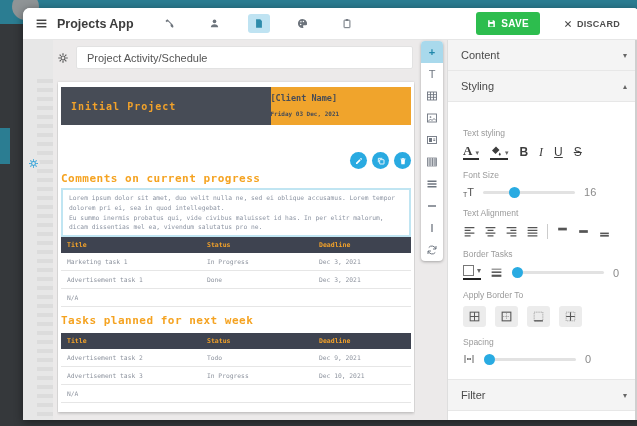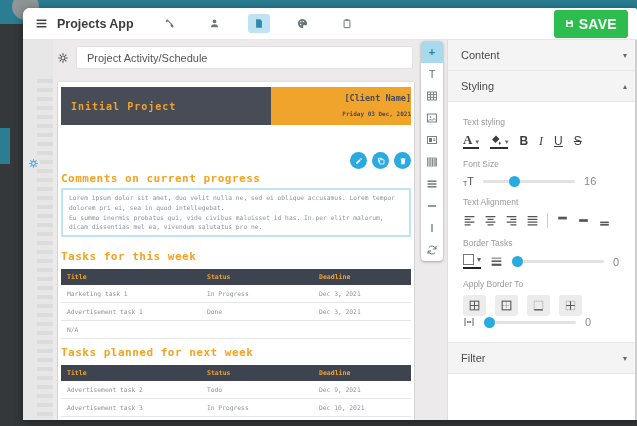--- a/index.html
+++ b/index.html
@@ -24,21 +24,21 @@
   .topbar { height:32px; flex-shrink:0; background:#fff; border-bottom:1px solid #e6e6e6;
     display:flex; align-items:center; padding:0 12px; }
   .topbar .menu-btn { color:#444; display:flex; margin-right:9px; }
   .topbar .app-title { font-size:12.5px; font-weight:bold; color:#3c3c3c; margin-right:26px; }
   .tb-icons { display:flex; align-items:center; gap:22px; }
   .tb-icon { color:#6d747c; display:flex; align-items:center; justify-content:center;
     width:22px; height:19px; border-radius:3px; }
   .tb-icon.active { background:#bfe3f2; color:#2e8cab; }
   .tb-spacer { flex:1; }
   .save-btn { display:flex; align-items:center; gap:5px; background:#2dbd4e; color:#fff;
-    border:none; border-radius:3px; font-size:14px; font-weight:bold; padding:6px 11px;
+    border:none; border-radius:3px; font-size:10px; font-weight:bold; padding:6px 11px;
     font-family:inherit; letter-spacing:.3px; }
   .discard-btn { display:flex; align-items:center; gap:5px; background:none; border:none;
     color:#4d4d4d; font-size:9px; font-weight:bold; padding:6px 8px; margin-left:16px;
     font-family:inherit; letter-spacing:.3px; }
 
   
   .app-body { flex:1; display:flex; background:#eceaea; min-height:0; }
 
   .rail { width:30px; background:#e7e7e7; position:relative; flex-shrink:0; }
   .rail-stripes { position:absolute; top:34px; bottom:0; left:14px; right:0;
@@ -52,21 +52,21 @@
   .doc-title-input { flex:1; height:23px; border:1px solid #e2e2e2; border-radius:2px;
     background:#fff; font-size:11px; color:#555; padding:0 10px; font-family:inherit; outline:none; }
 
   .canvas { flex:1; overflow:hidden; padding:9px 1px 0 1px; }
   .document { background:#fff; box-shadow:0 1px 3px rgba(0,0,0,.25); padding:5px 3px; min-height:330px; }
 
   .mono { font-family:"DejaVu Sans Mono", monospace; }
   .banner { display:flex; height:38px; }
   .banner-left { flex:1.42; background:#474c56; color:#f2a22a; font-weight:bold; font-size:10px;
     display:flex; align-items:center; padding-left:10px; letter-spacing:1px; }
-  .banner-right { flex:1; background:#f0a42c; color:#474c56; text-align:right; padding:6px 0; }
+  .banner-right { flex:1; background:#f0a42c; color:#474c56; text-align:left; padding:6px 0; }
   .banner-client { font-size:8.5px; font-weight:bold; }
   .banner-date { font-size:6px; margin-top:7px; font-weight:bold; }
 
   .comments-row { display:flex; justify-content:space-between; align-items:center; margin:11px 0 3px; }
   .h-orange { color:#f5a321; font-weight:bold; font-size:11px; letter-spacing:.5px;margin-top:36px; }
   .doc-actions { display:flex; gap:5px; }
   .action-btn { width:17px; height:17px; border-radius:50%; background:#29aae1; color:#fff;
     border:none; display:flex; align-items:center; justify-content:center; padding:0; }
 
   .comment-block { border:2px solid #c0e5f2; padding:3px 6px; font-size:6.3px; color:#8d95a3;
@@ -91,21 +91,21 @@
 
   
   .sidebar { width:193px; flex-shrink:0; background:#fff; border-left:1px solid #dedede;
     display:flex; flex-direction:column; position:relative; }
   .sb-scrollbar { position:absolute; right:0; top:0; bottom:0; width:5px; background:#cfcfcf; }
   .section-header { background:#f4f4f4; padding:9px 13px; font-size:11px; color:#4a4a4a;
     display:flex; justify-content:space-between; align-items:center; border-bottom:1px solid #e7e7e7; }
   .caret { font-size:8px; color:#666; }
   .styling-body { padding:10px 15px 6px; border-bottom:1px solid #e7e7e7; }
   .ctl-label { font-size:8.5px; color:#9a9a9a; margin:10px 0 6px; }
-  .ctl-label.first { margin-top:5px; }
+  .ctl-label.first { margin-top:16px; }
 
   .textstyle-row { display:flex; align-items:center; gap:11px; color:#3d3d3d; }
   .picker { display:flex; align-items:end; gap:3px; border-bottom:2px solid #2f2f2f; padding-bottom:1px; }
   .picker .a-glyph { font-family:"Liberation Serif", serif; font-size:13px; line-height:1; font-weight:bold; }
   .picker .caret { font-size:7px; }
   .ts-btn { background:none; border:none; padding:0; color:#3d3d3d; font-size:12px; font-family:inherit; }
   .ts-b { font-weight:bold; }
   .ts-i { font-family:"Liberation Serif", serif; font-style:italic; }
   .ts-u { text-decoration:underline; }
   .ts-s { text-decoration:line-through; }
@@ -184,20 +184,28 @@
 
     <button class="save-btn">
       <span>
         <svg width="9" height="9" viewBox="0 0 24 24" fill="currentColor">
             <path d="M3 3h15l3 3v15H3z"></path>
             <rect x="7" y="13" width="10" height="7" fill="#2dbd4e"></rect>
             <rect x="7" y="3" width="8" height="5" fill="#2dbd4e"></rect>
           </svg>
       </span>
       <span>SAVE</span>
+    </button>
+    <button class="discard-btn">
+      <span>
+        <svg width="8" height="8" viewBox="0 0 24 24" fill="none" stroke="currentColor" stroke-width="3.5">
+            <path d="M4 4l16 16M20 4L4 20"></path>
+          </svg>
+      </span>
+      <span>DISCARD</span>
     </button>
   </div>
 
   <div class="app-body">
 
     <div class="rail">
       <div class="rail-stripes"></div>
       <span class="rail-gear-btn">
         <svg width="11" height="11" viewBox="0 0 24 24" fill="none" stroke="currentColor" stroke-width="2.2">
             <circle cx="12" cy="12" r="4.2"></circle>
@@ -256,21 +264,20 @@
                 </span>
               </button>
             </div>
           </div>
 
           <div class="comment-block mono">
             <div>Lorem ipsum dolor sit amet, duo velit nulla ne, sed ei oblique accusamus. Lorem tempor dolorem pri ei, sea in quod intellegebat.</div>
             <div>Eu summo inermis probatus qui, vide civibus maluisset id has. In per elitr malorum, dicam dissentias mel ea, vivendum salutatus pro ne.</div>
           </div>
 
-          <div class="h-orange mono table-heading">Tasks for this week</div>
           <table class="doc-table mono">
             <thead>
               <tr>
                 <th class="col-title">Title</th>
                 <th class="col-status">Status</th>
                 <th class="col-deadline">Deadline</th>
               </tr>
             </thead>
             <tbody>
               <tr>
@@ -543,20 +550,21 @@
           <button class="border-btn">
             <span>
                 <svg width="13" height="13" viewBox="0 0 24 24" fill="none" stroke="currentColor">
                   <rect x="4" y="4" width="16" height="16" stroke-width="1" stroke-dasharray="2 2"></rect>
                   <path d="M12 4v16M4 12h16" stroke-width="2"></path>
                 </svg>
               </span>
           </button>
         </div>
 
+        <div class="ctl-label">Spacing</div>
         <div class="slider-row">
           <span class="mini-icon">
             <svg width="12" height="12" viewBox="0 0 24 24" fill="none" stroke="currentColor" stroke-width="1.8">
                 <path d="M4 4v16M20 4v16M8.5 12h7M8.5 12l2-2M8.5 12l2 2M15.5 12l-2-2M15.5 12l-2 2"></path>
               </svg>
           </span>
           <span class="slider">
             <span class="thumb p0"></span>
           </span>
           <span class="slider-val">0</span>

